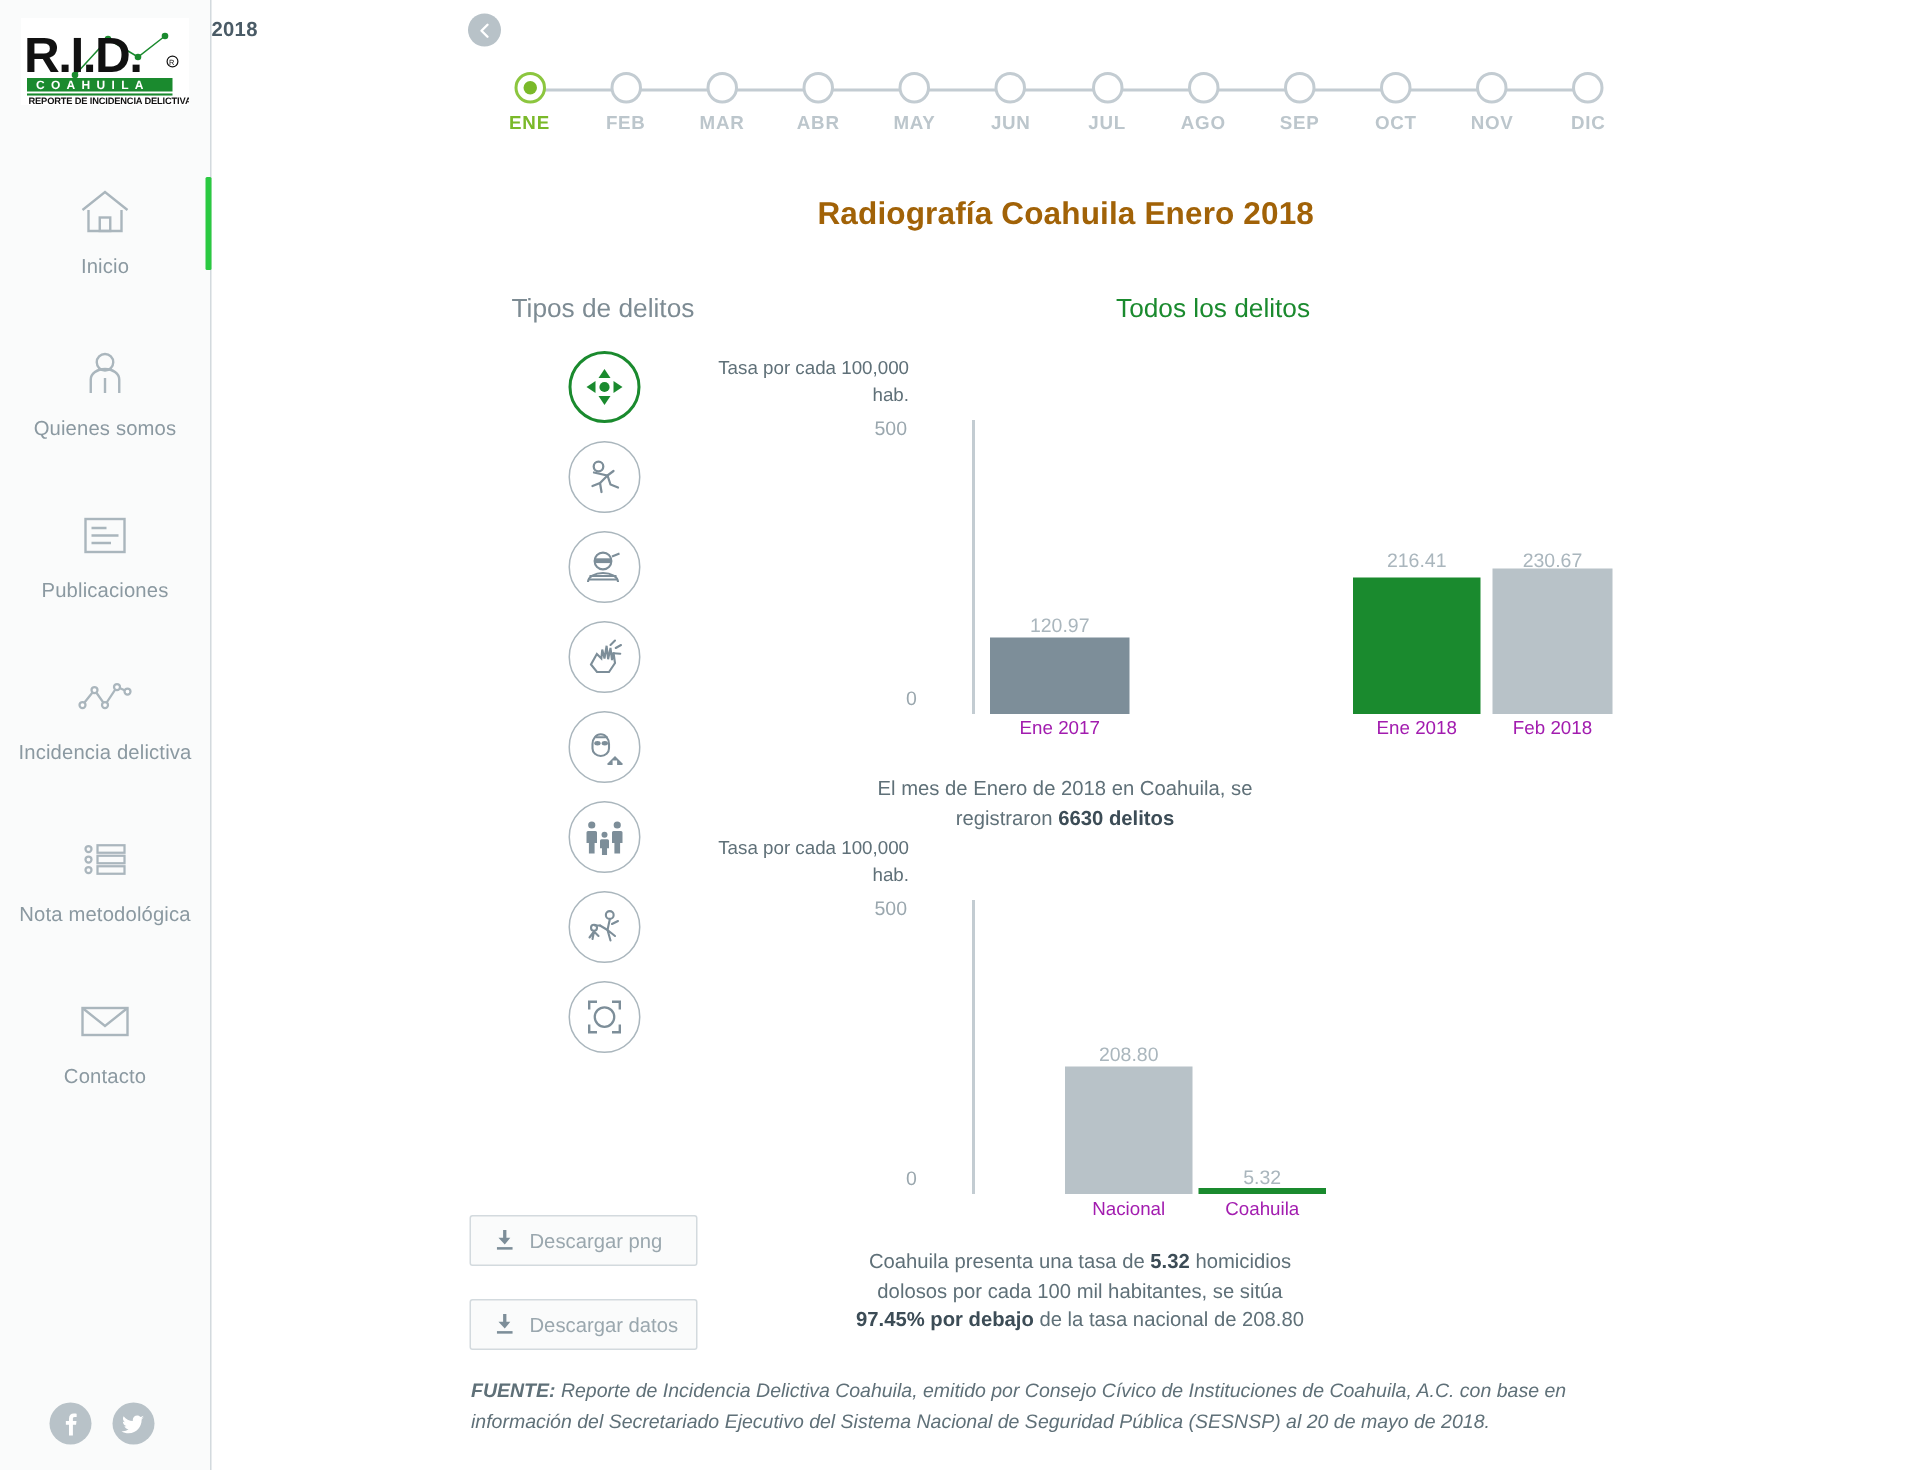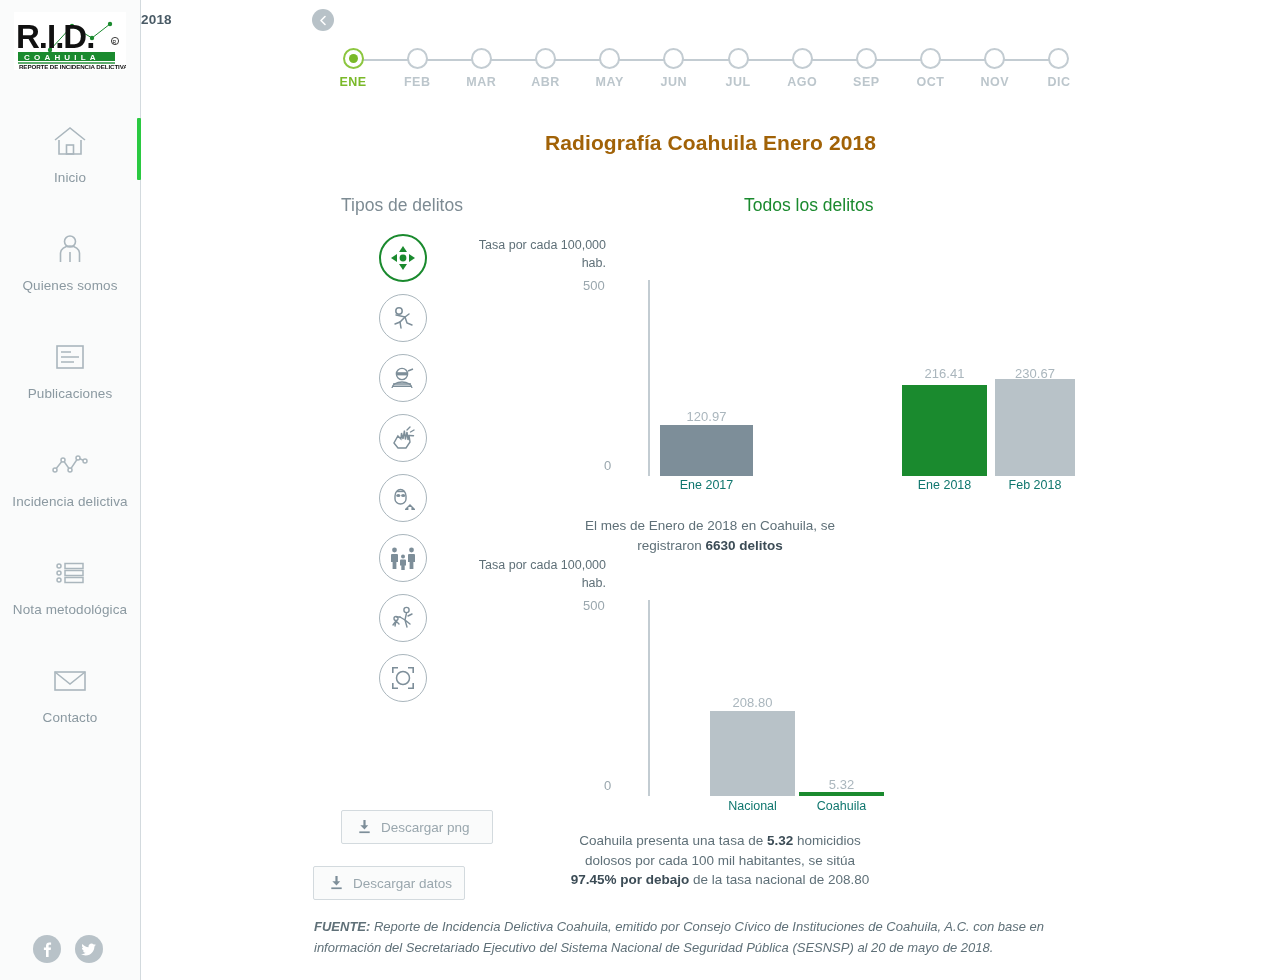--- a/index.html
+++ b/index.html
@@ -122,21 +122,21 @@
   .axis-cap {
     position: absolute; font-size: 12.5px; color: #5f7078; line-height: 18px; text-align: right;
   }
   .axis-line { position: absolute; width: 1.5px; background: #c3ccd2; }
   .axis-num { position: absolute; font-size: 13px; color: #9aa7ae; }
   .bar { position: absolute; }
   .bar-val {
     position: absolute; font-size: 13px; color: #aab6bd; text-align: center; white-space: nowrap;
   }
   .bar-cat {
-    position: absolute; font-size: 12.5px; color: #0f766e; text-align: center; white-space: nowrap;
+    position: absolute; font-size: 12.5px; color: #a21caf; text-align: center; white-space: nowrap;
   }
 
   .blurb {
     position: absolute; font-size: 13.5px; color: #5f7078;
     line-height: 19.5px; text-align: center; width: 300px;
   }
   .blurb b { color: #3c4c56; }
 
   
   .dl-btn {
@@ -451,21 +451,21 @@
       <div class="bar-val" style="left:338px; top:221px; width:85px;">5.32</div>
       <div class="bar-cat" style="left:328px; top:243px; width:105px;">Coahuila</div>
     </div>
 
     <div class="blurb" style="left:419px; top:831px; width:320px;">
       <span>Coahuila presenta una tasa de </span><b>5.32</b><span> homicidios</span><br>
       <span>dolosos por cada 100 mil habitantes, se sitúa</span><br>
       <b>97.45% por debajo</b><span> de la tasa nacional de 208.80</span>
     </div>
 
-    <div class="dl-btn" style="left:172px; top:810px;margin-left:28px;">
+    <div class="dl-btn" style="left:172px; top:810px;">
       <svg width="13" height="14" viewBox="0 0 13 14" fill="#7d8e99">
         <path d="M5.4 0 h2.2 v5.2 h2.6 L6.5 9.6 L2.3 5.2 h3.1 z"></path>
         <rect x="1.3" y="11.4" width="10.4" height="1.7"></rect>
       </svg>
       <span>Descargar png</span>
     </div>
     <div class="dl-btn" style="left:172px; top:866px;">
       <svg width="13" height="14" viewBox="0 0 13 14" fill="#7d8e99">
         <path d="M5.4 0 h2.2 v5.2 h2.6 L6.5 9.6 L2.3 5.2 h3.1 z"></path>
         <rect x="1.3" y="11.4" width="10.4" height="1.7"></rect>

